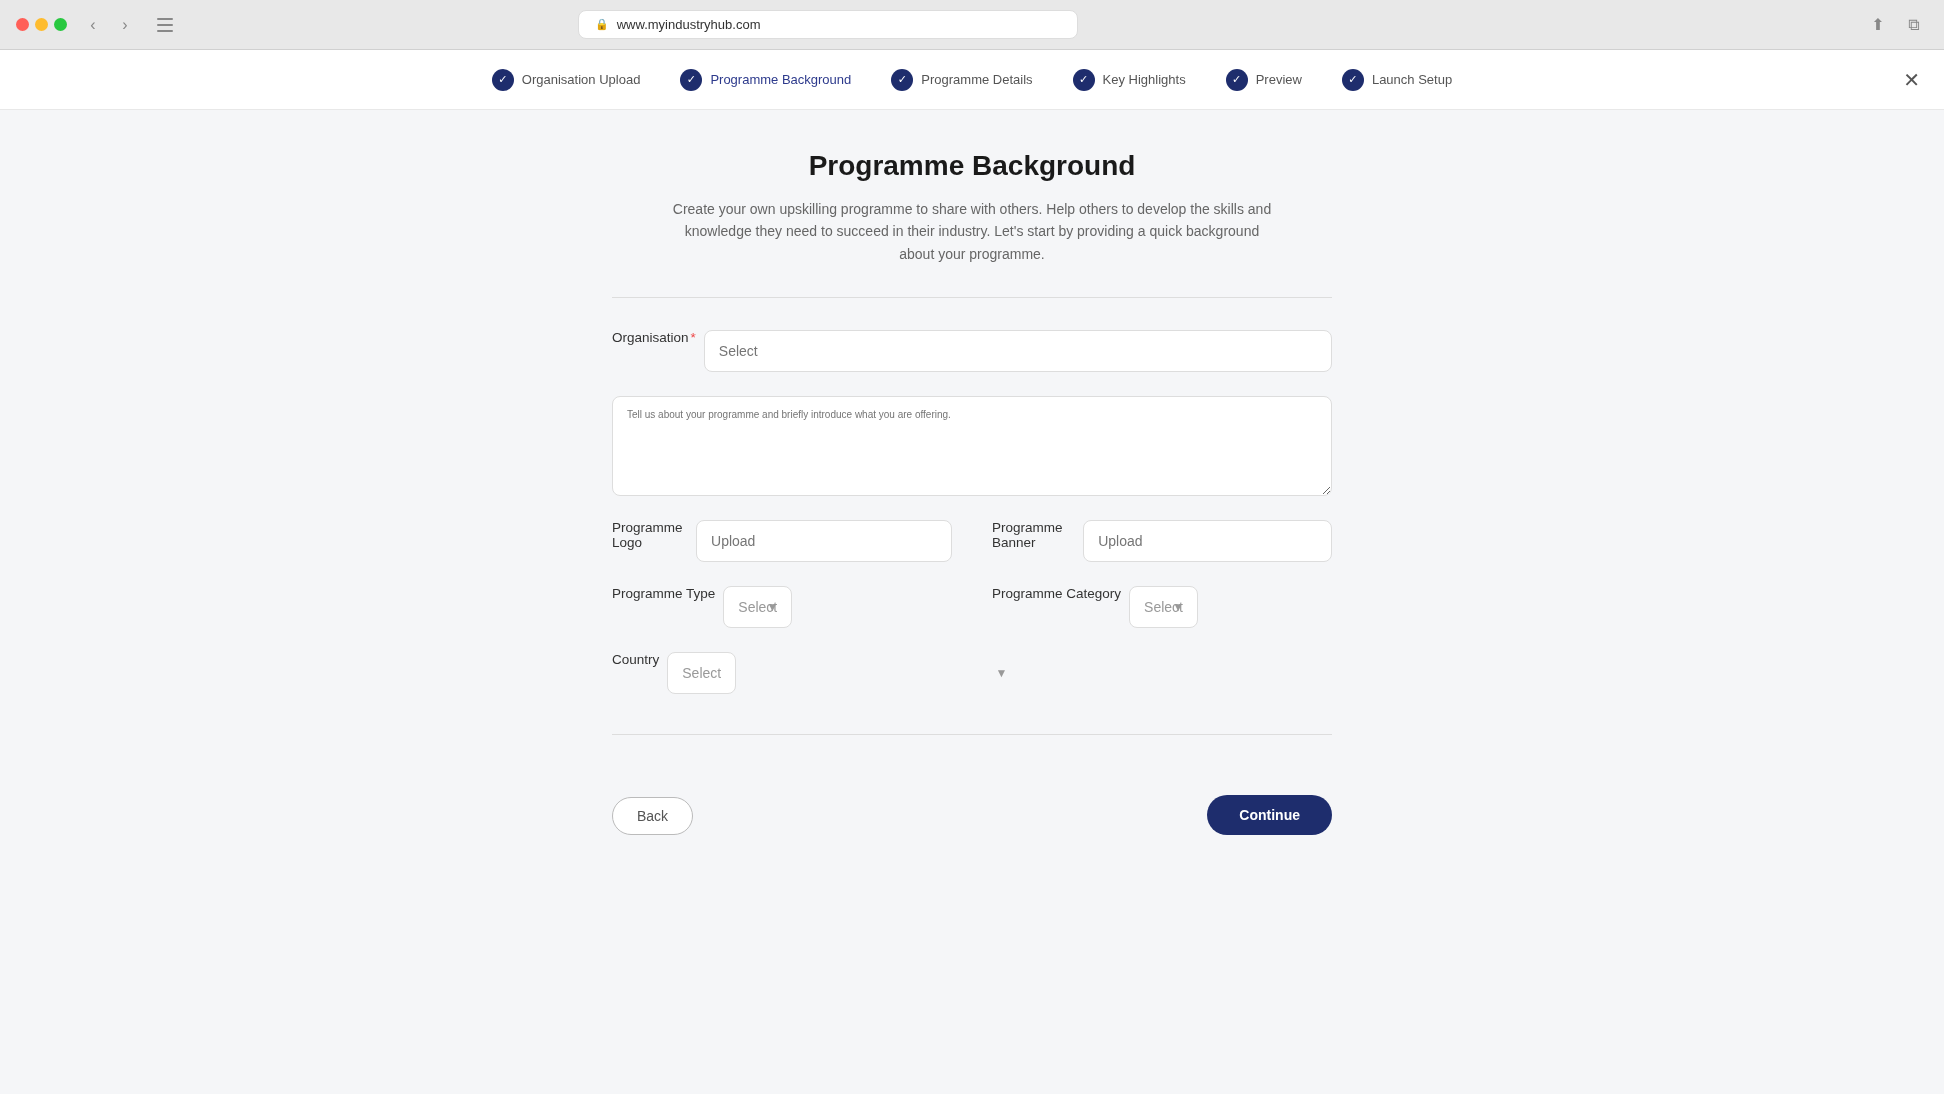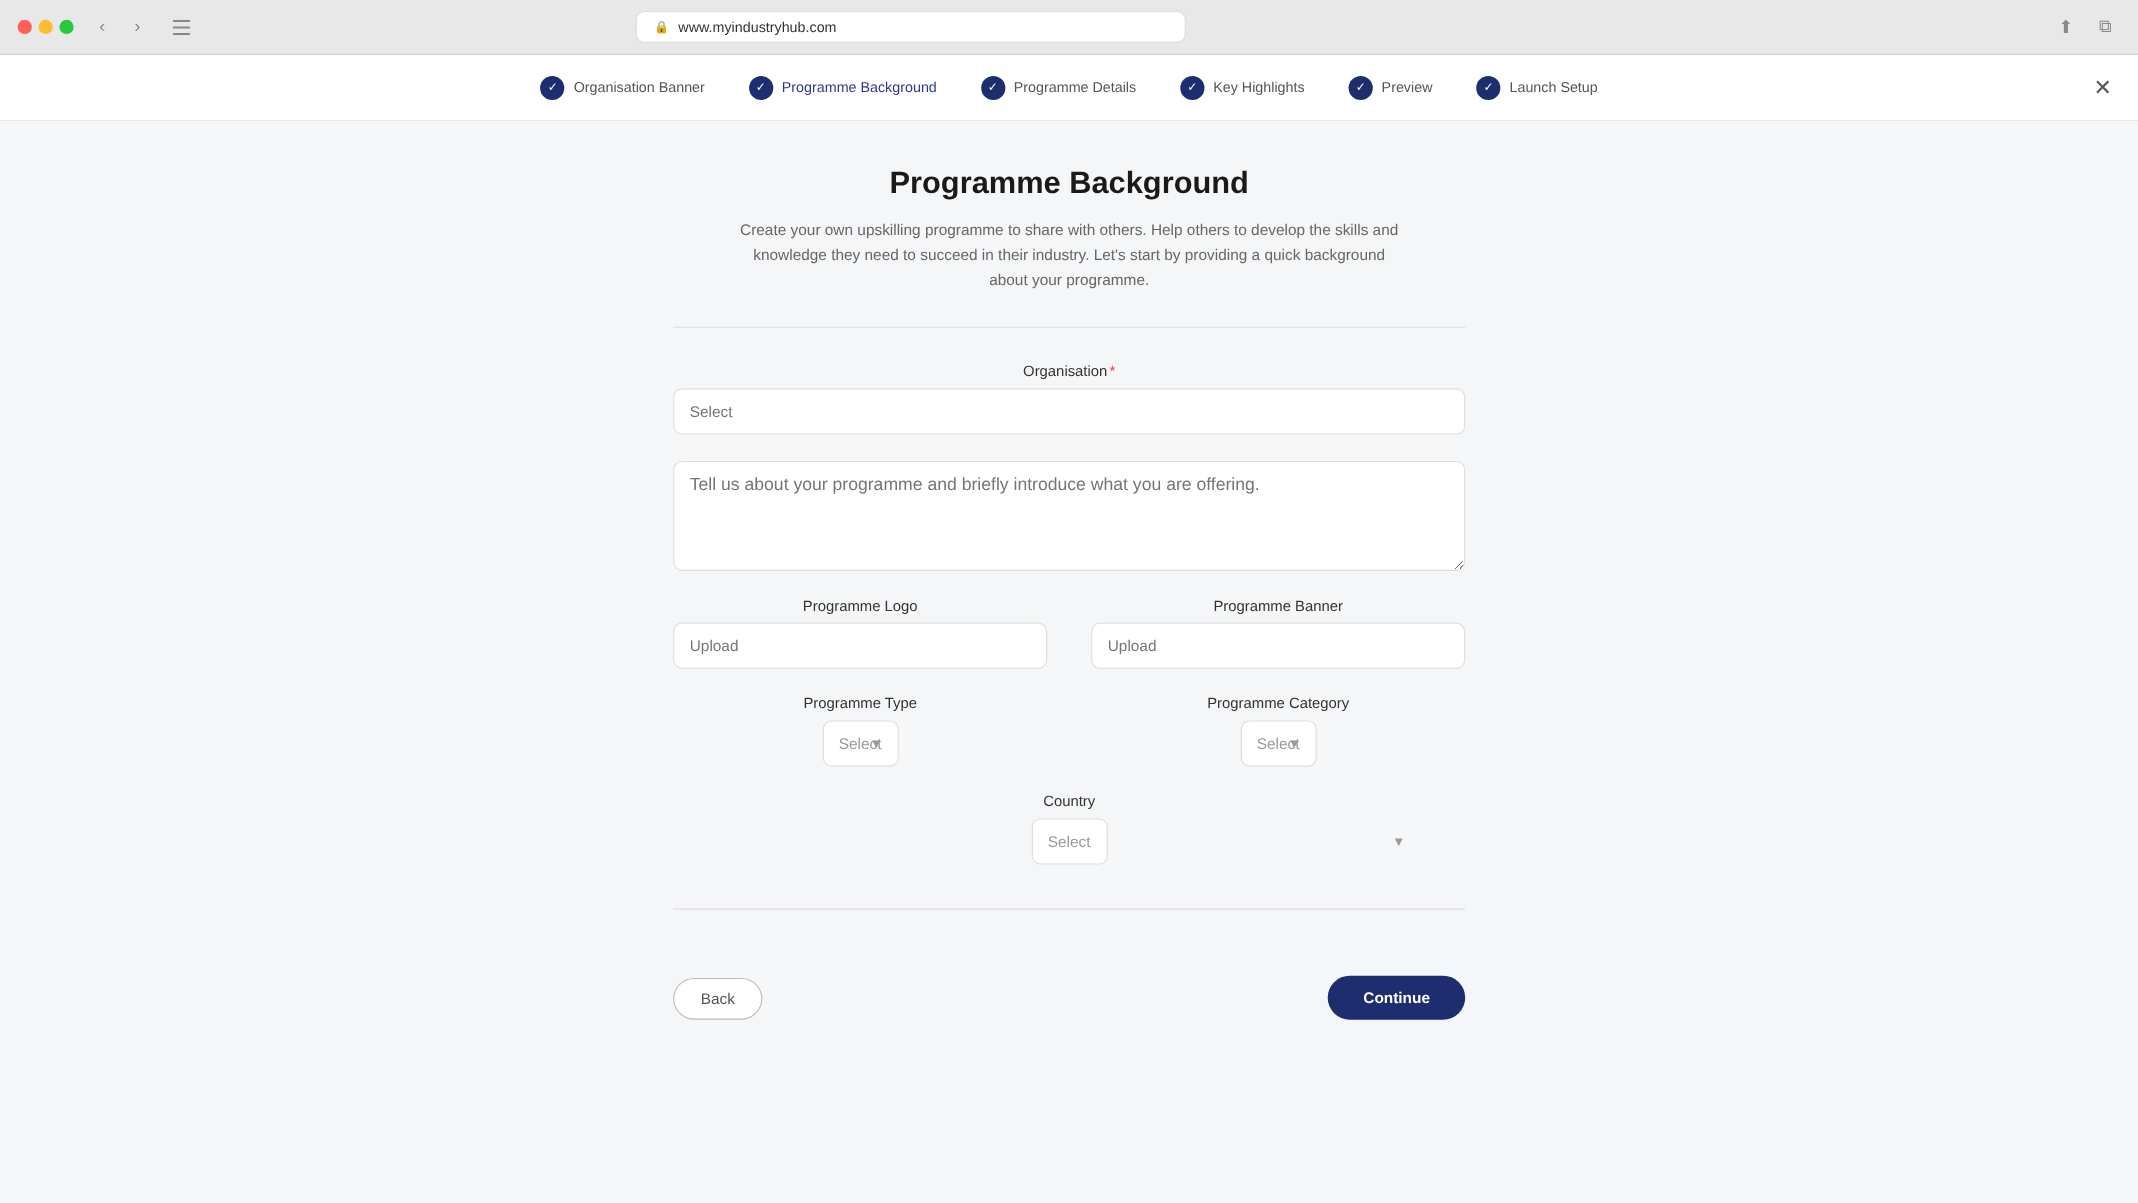--- a/index.html
+++ b/index.html
@@ -185,23 +185,22 @@
     }
 
     .form-section {
       display: flex;
       flex-direction: column;
       gap: 24px;
     }
 
     .form-group {
       display: flex;
-      flex-direction: column;
+      flex-direction: row;
       gap: 8px;
-      align-items: center;
     }
     .form-label {
       font-size: 13.5px;
       font-weight: 500;
       color: #333;
     }
     .form-label .required {
       color: #e44;
       margin-left: 2px;
     }
@@ -216,21 +215,21 @@
       background: white;
       outline: none;
       cursor: pointer;
     }
 
     .form-textarea {
       width: 100%;
       padding: 12px 14px;
       border: 1px solid #ddd;
       border-radius: 8px;
-      font-size: 16px;
+      font-size: 10px;
       color: #999;
       background: white;
       outline: none;
       resize: vertical;
       min-height: 100px;
       font-family: inherit;
     }
 
     .two-col {
       display: grid;
@@ -329,21 +328,21 @@
   </div>
 </div>
 
 <div class="app">
 
   <div class="stepper-bar">
     <div class="stepper-steps">
 
       <div class="step completed">
         <div class="step-icon checked-dark">✓</div>
-        <span>Organisation Banner</span>
+        <span>Organisation Upload</span>
       </div>
 
       <div class="step active">
         <div class="step-icon checked-dark">✓</div>
         <span>Programme Background</span>
       </div>
 
       <div class="step completed">
         <div class="step-icon checked-dark">✓</div>
         <span>Programme Details</span>

